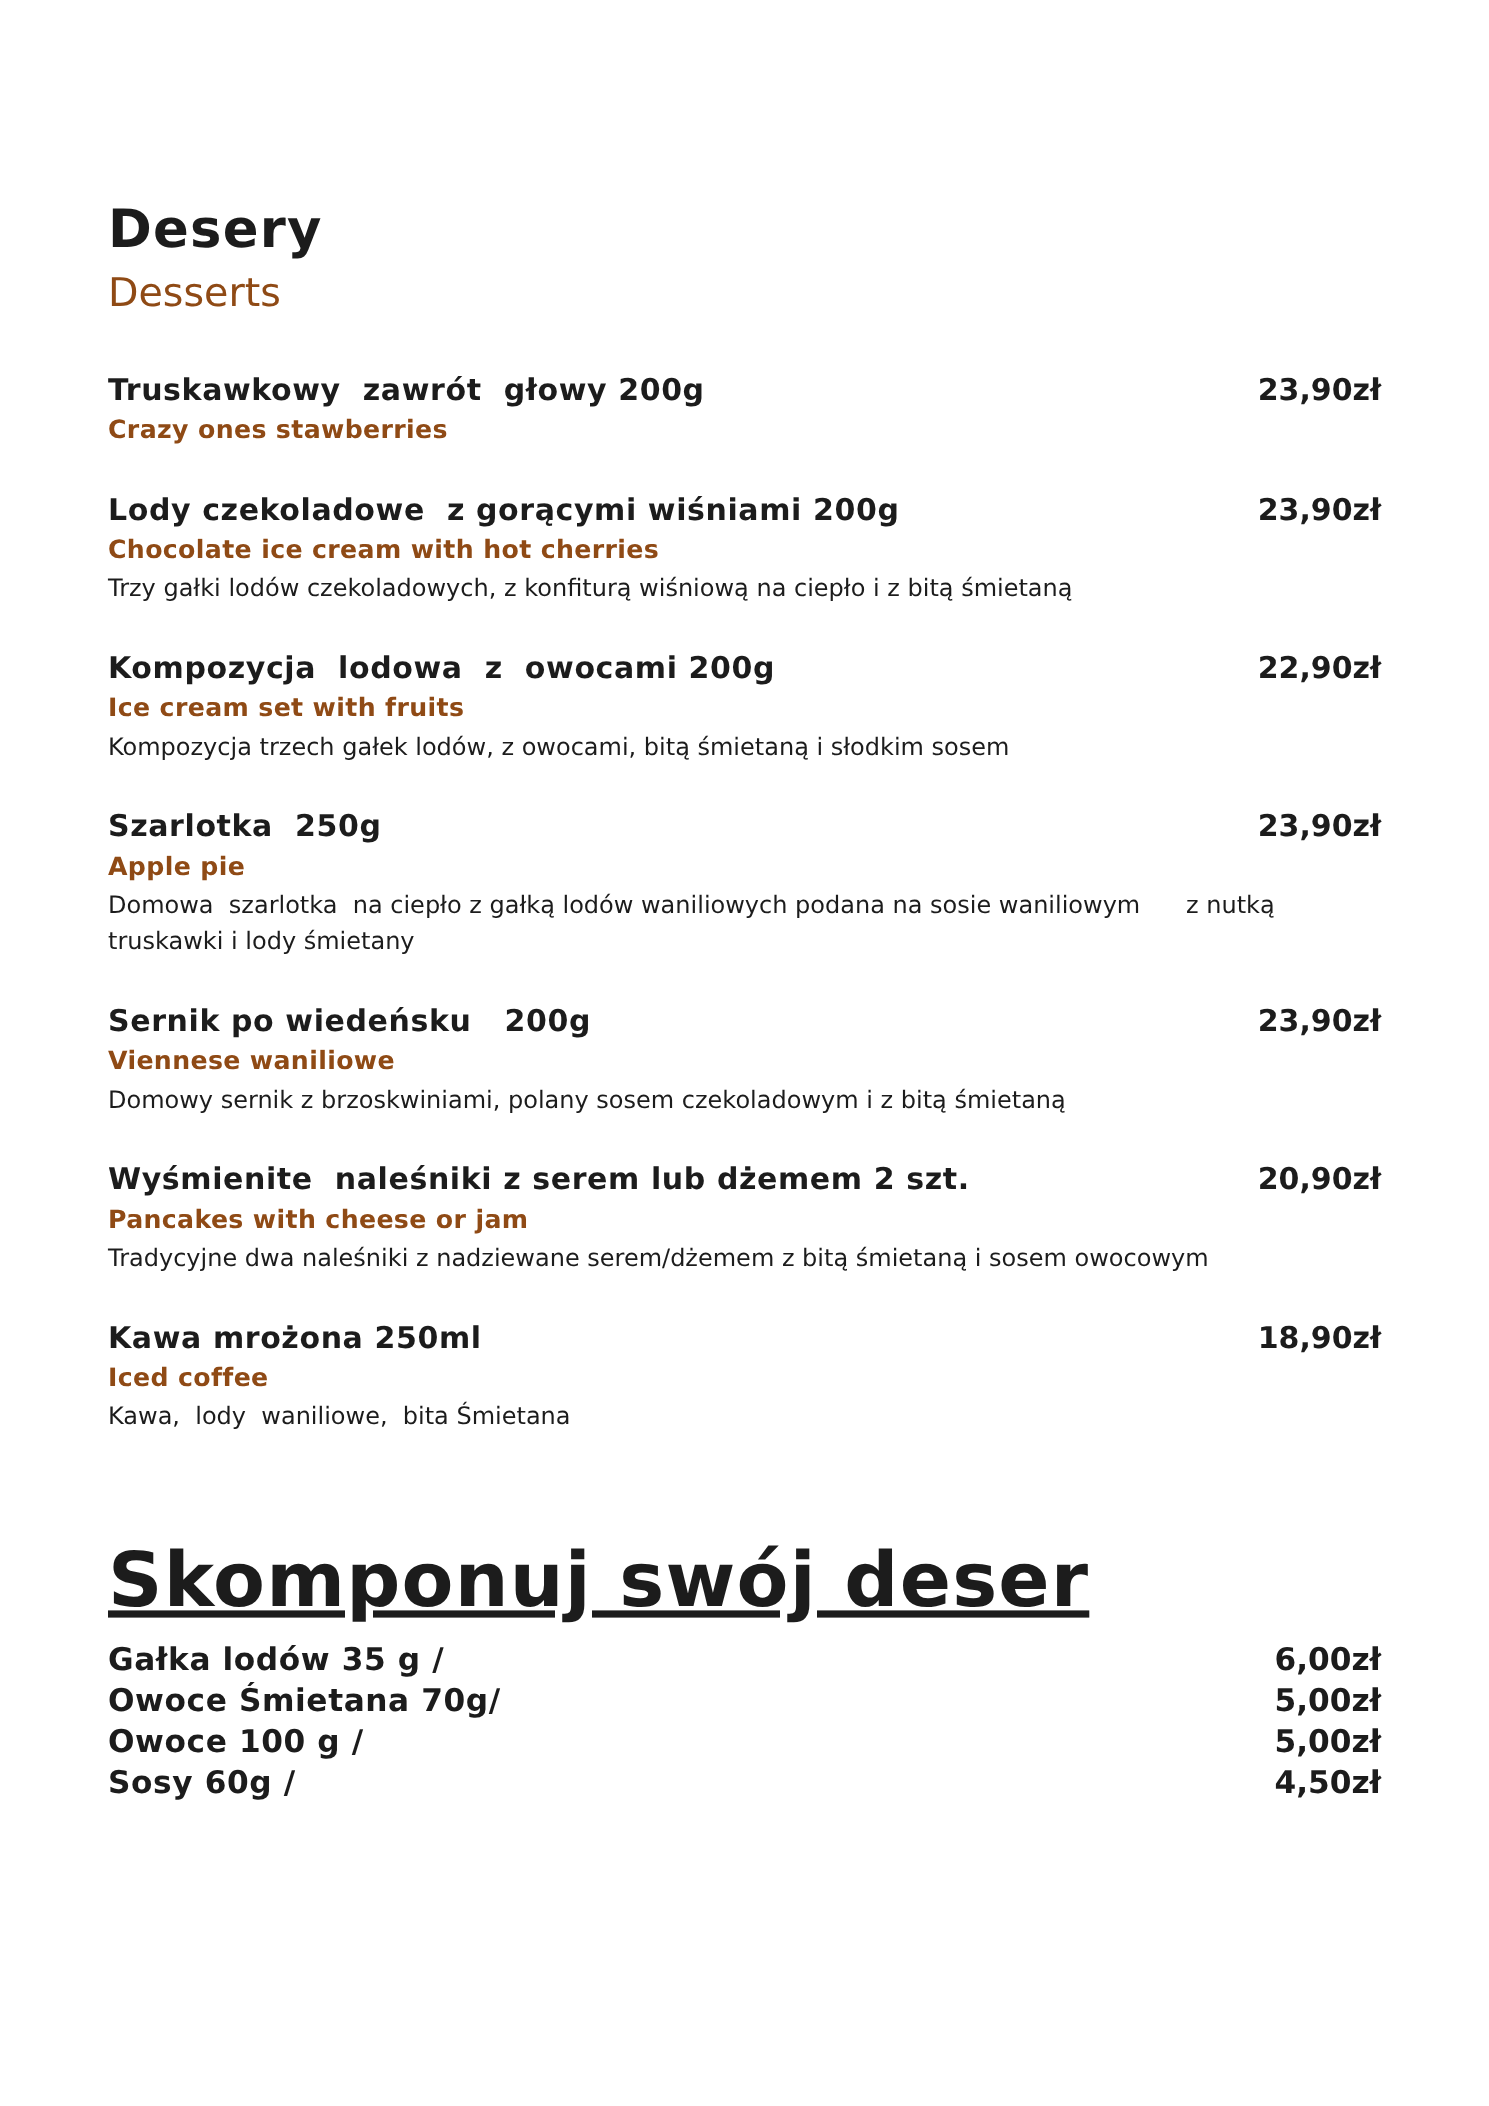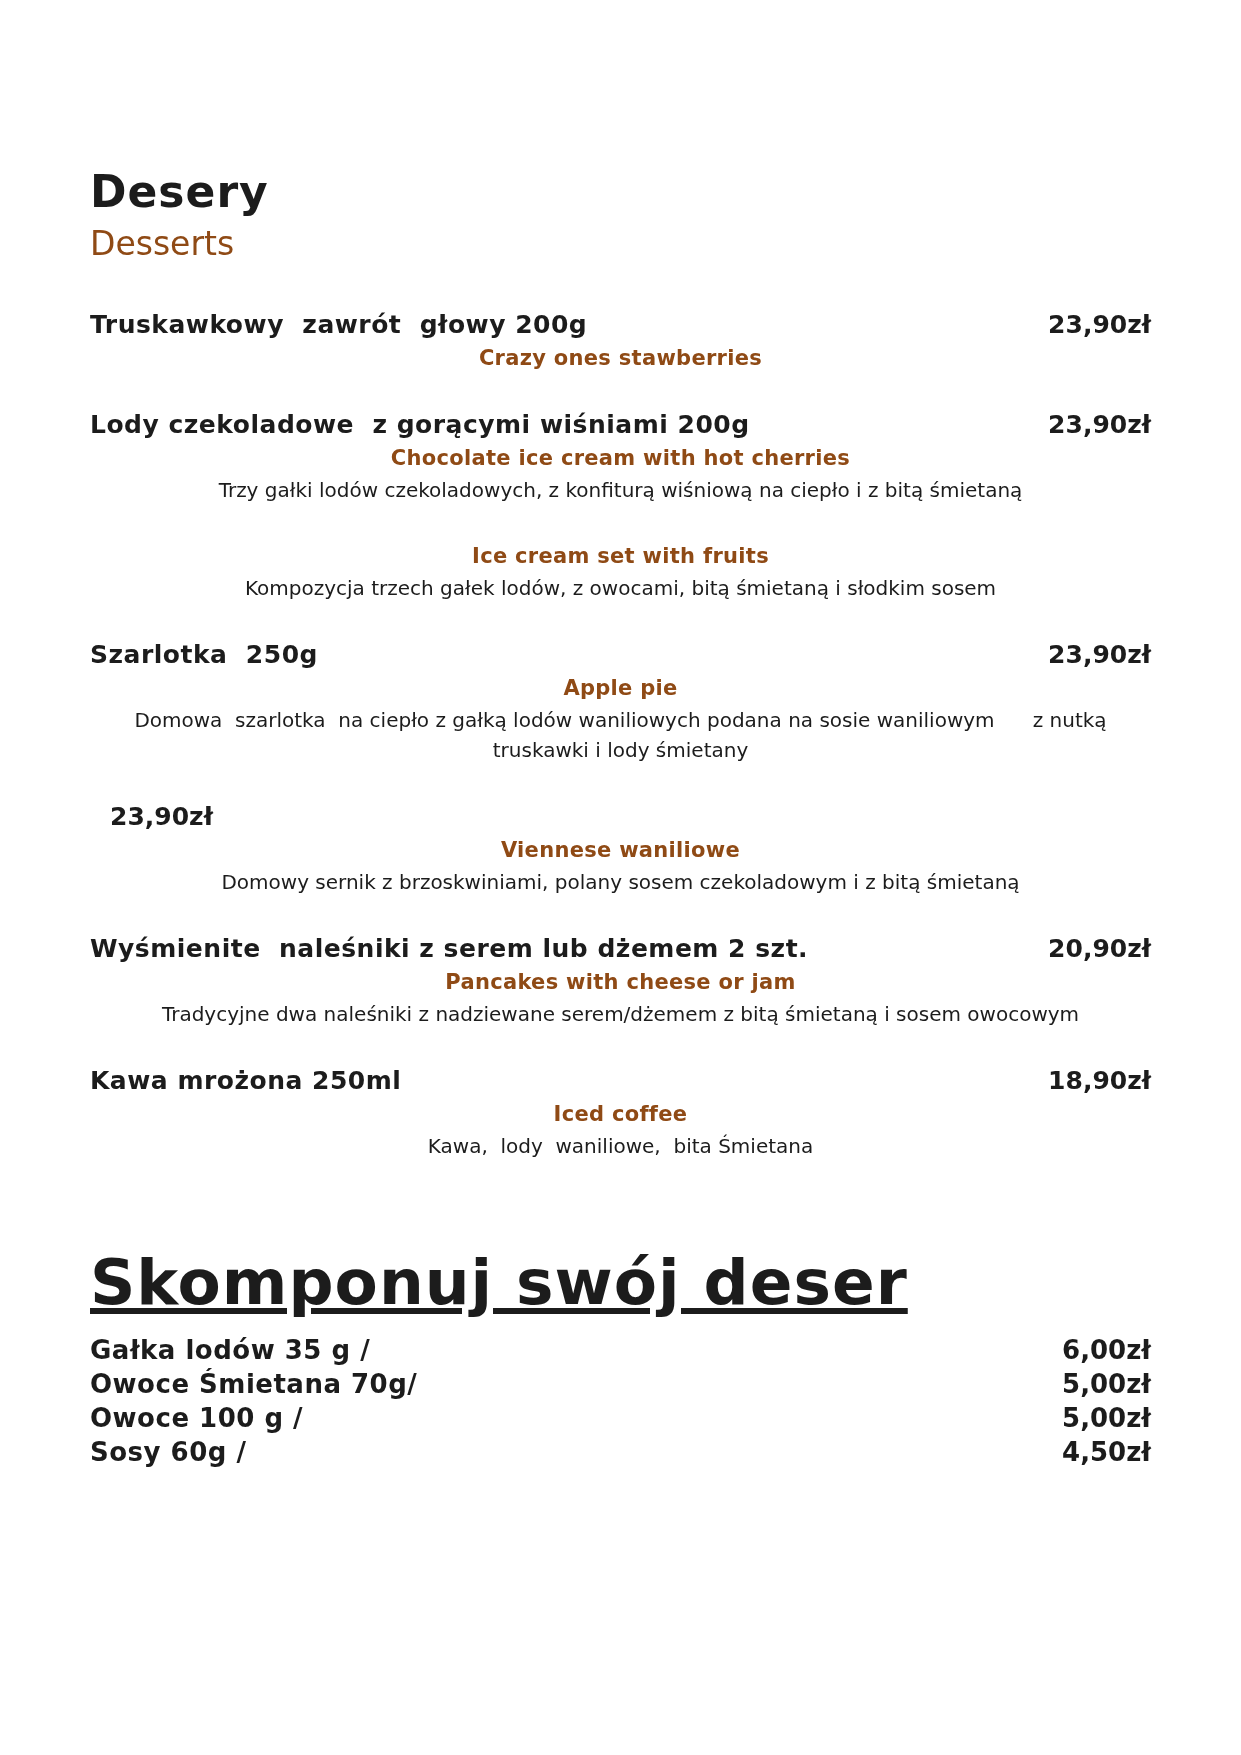--- a/index.html
+++ b/index.html
@@ -31,21 +31,20 @@
     font-weight: normal;
     color: #8f4a15;
     margin-top: 10px;
     line-height: 1.1;
   }
   .menu-list {
     margin-top: 46px;
   }
   .menu-item {
     margin-bottom: 36px;
-    text-align: center;
   }
   .item-row {
     display: flex;
     justify-content: space-between;
     align-items: baseline;
   }
   .item-name {
     font-size: 25px;
     font-weight: bold;
     line-height: 32px;
@@ -124,35 +123,40 @@
     <div class="menu-item">
       <div class="item-row">
         <span class="item-name">Lody czekoladowe  z gorącymi wiśniami 200g</span>
         <span class="item-price">23,90zł</span>
       </div>
       <div class="item-english">Chocolate ice cream with hot cherries</div>
       <div class="item-desc">Trzy gałki lodów czekoladowych, z konfiturą wiśniową na ciepło i z bitą śmietaną</div>
     </div>
 
     <div class="menu-item">
+      <div class="item-row">
+        <span class="item-name">Kompozycja  lodowa  z  owocami 200g</span>
+        <span class="item-price">22,90zł</span>
+      </div>
       <div class="item-english">Ice cream set with fruits</div>
       <div class="item-desc">Kompozycja trzech gałek lodów, z owocami, bitą śmietaną i słodkim sosem</div>
     </div>
 
     <div class="menu-item">
       <div class="item-row">
         <span class="item-name">Szarlotka  250g</span>
         <span class="item-price">23,90zł</span>
       </div>
       <div class="item-english">Apple pie</div>
       <div class="item-desc">Domowa  szarlotka  na ciepło z gałką lodów waniliowych podana na sosie waniliowym      z nutką truskawki i lody śmietany</div>
     </div>
 
     <div class="menu-item">
       <div class="item-row">
+        <span class="item-name">Sernik po wiedeńsku   200g</span>
         <span class="item-price">23,90zł</span>
       </div>
       <div class="item-english">Viennese waniliowe</div>
       <div class="item-desc">Domowy sernik z brzoskwiniami, polany sosem czekoladowym i z bitą śmietaną</div>
     </div>
 
     <div class="menu-item">
       <div class="item-row">
         <span class="item-name">Wyśmienite  naleśniki z serem lub dżemem 2 szt.</span>
         <span class="item-price">20,90zł</span>

